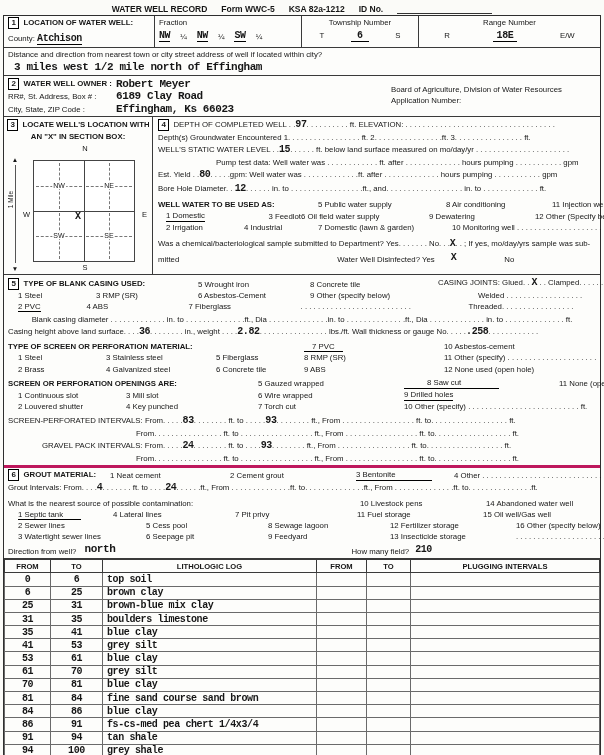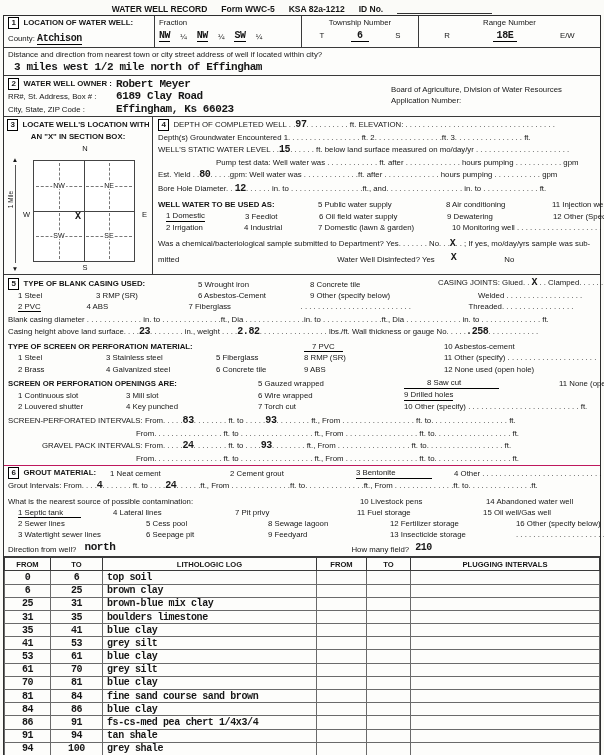--- a/index.html
+++ b/index.html
@@ -181,21 +181,21 @@
         <div class="l nw"><span>Bore Hole Diameter. . </span><span class="hw">12</span><span>. . . . . . in.  to . . . . . . . . . . . . . . . . .ft., and. . . . . . . . . . . . . . . . . . in.  to . . . . . . . . . . . . . ft.</span></div>
 
         <div class="og l" style="margin-top:2px;">
           <span class="oc b" style="width:160px;">WELL WATER TO BE USED AS:</span>
           <span class="oc" style="width:128px;">5 Public water supply</span>
           <span class="oc" style="width:106px;">8 Air conditioning</span>
           <span class="oc">11 Injection well</span>
         </div>
         <div class="og l">
           <span class="oc u" style="margin-left:8px;">1 Domestic</span>
-          <span class="oc" style="margin-left:40px;width:74px;">3 Feedlot</span>
+          <span class="oc" style="margin-left:22px;width:74px;text-align:right;">3 Feedlot</span>
           <span class="oc" style="width:128px;">6 Oil field water supply</span>
           <span class="oc" style="width:106px;">9 Dewatering</span>
           <span class="oc">12 Other (Specify below)</span>
         </div>
         <div class="og l">
           <span class="oc" style="margin-left:8px;width:56px;">2 Irrigation</span>
           <span class="oc" style="margin-left:22px;width:74px;">4 Industrial</span>
           <span class="oc" style="width:134px;">7 Domestic (lawn &amp; garden)</span>
           <span class="oc nw">10 Monitoring well . . . . . . . . . . . . . . . . . . . . . . . . . . . . .</span>
         </div>
@@ -224,22 +224,22 @@
         <span class="oc" style="width:128px;">9 Other (specify below)</span>
         <span class="oc" style="margin-left:40px;">Welded . . . . . . . . . . . . . . . . . .</span>
       </div>
       <div class="og l">
         <span class="oc" style="margin-left:10px;"><span class="u">2 PVC</span></span>
         <span class="oc" style="margin-left:46px;width:102px;">4 ABS</span>
         <span class="oc" style="width:112px;">7 Fiberglass</span>
         <span class="oc" style="width:128px;">. . . . . . . . . . . . . . . . . . . . . . . . . .</span>
         <span class="oc" style="margin-left:40px;">Threaded. . . . . . . . . . . . . . . . .</span>
       </div>
-      <div class="l nw" style="margin-top:2px;">Blank casing diameter . . . . . . . . . . . . . in. to . . . . . . . . . . . . . .ft., Dia . . . . . . . . . . . . . .in. to . . . . . . . . . . . . . .ft., Dia . . . . . . . . . . . . . in. to . . . . . . . . . . . . . . ft.</div>
-      <div class="l nw"><span>Casing height above land surface. . . .</span><span class="hw">23</span><span>. . . . . . . . in., weight . . . .</span><span class="hw">2.82</span><span>. . . . . . . . . . . . . . . . lbs./ft. Wall thickness or gauge No. . . . .</span><span class="hw">.258</span><span>. . . . . . . . . . . .</span></div>
+      <div class="l nw" style="margin-top:2px;text-align:center;">Blank casing diameter . . . . . . . . . . . . . in. to . . . . . . . . . . . . . .ft., Dia . . . . . . . . . . . . . .in. to . . . . . . . . . . . . . .ft., Dia . . . . . . . . . . . . . in. to . . . . . . . . . . . . . . ft.</div>
+      <div class="l nw"><span>Casing height above land surface. . . .</span><span class="hw">36</span><span>. . . . . . . . in., weight . . . .</span><span class="hw">2.82</span><span>. . . . . . . . . . . . . . . . lbs./ft. Wall thickness or gauge No. . . . .</span><span class="hw">.258</span><span>. . . . . . . . . . . .</span></div>
 
       <div class="og l" style="margin-top:2px;">
         <span class="oc b" style="width:296px;">TYPE OF SCREEN OR PERFORATION MATERIAL:</span>
         <span class="oc" style="width:140px;"><span class="u" style="padding:0 8px;">7 PVC</span></span>
         <span class="oc">10 Asbestos-cement</span>
       </div>
       <div class="og l">
         <span class="oc" style="margin-left:10px;width:88px;">1 Steel</span>
         <span class="oc" style="width:110px;">3 Stainless steel</span>
         <span class="oc" style="width:88px;">5 Fiberglass</span>
@@ -272,21 +272,21 @@
         <span class="oc" style="width:146px;">7 Torch cut</span>
         <span class="oc nw">10 Other (specify) . . . . . . . . . . . . . . . . . . . . . . . . . . ft.</span>
       </div>
 
       <div class="l nw" style="margin-top:2px;"><span>SCREEN-PERFORATED INTERVALS:  From. . . . .</span><span class="hw">83</span><span>. . . . . . . .   ft. to . . . . .</span><span class="hw">93</span><span>. . . . . . . . ft., From . . . . . . . . . . . . . . . . . ft. to. . . . . . . . . . . . . . . . . . ft.</span></div>
       <div class="l nw" style="padding-left:128px;">From. . . . . . . . . . . . . . . .  ft. to . . . . . . . . . . . . . . . . . ft., From . . . . . . . . . . . . . . . . . ft. to. . . . . . . . . . . . . . . . . . ft.</div>
       <div class="l nw" style="padding-left:34px;"><span>GRAVEL PACK INTERVALS:  From. . . . .</span><span class="hw">24</span><span>. . . . . . . .   ft. to . . . .</span><span class="hw">93</span><span>. . . . . . . . ft., From . . . . . . . . . . . . . . . . . ft. to. . . . . . . . . . . . . . . . . . ft.</span></div>
       <div class="l nw" style="padding-left:128px;">From. . . . . . . . . . . . . . . .  ft. to . . . . . . . . . . . . . . . . . ft., From . . . . . . . . . . . . . . . . . ft. to. . . . . . . . . . . . . . . . . . ft.</div>
     </div>
 
-    <div class="pad" style="border-top:1px solid #be185d;">
+    <div class="pad" style="border-top:3px solid #be185d;">
       <div class="og l">
         <span class="oc nw"><span class="num">6</span><span class="b">GROUT MATERIAL:</span></span>
         <span class="oc" style="margin-left:14px;width:120px;">1 Neat cement</span>
         <span class="oc" style="width:126px;">2 Cement grout</span>
         <span class="oc u" style="width:76px;">3 Bentonite</span>
         <span class="oc nw" style="margin-left:22px;">4 Other . . . . . . . . . . . . . . . . . . . . . . . . . . . . . . . . . . . .</span>
       </div>
       <div class="l nw"><span>Grout Intervals:   From. . . .</span><span class="hw">4</span><span>. . . . . . . ft. to . . . .</span><span class="hw">24</span><span>. . . . . .ft.,   From . . . . . . . . . . . . . .ft.  to. . . . . . . . . . . . . .ft.,   From . . . . . . . . . . . . . .ft. to. . . . . . . . . . . . . . .ft.</span></div>
 
       <div class="og l" style="margin-top:2px;">

